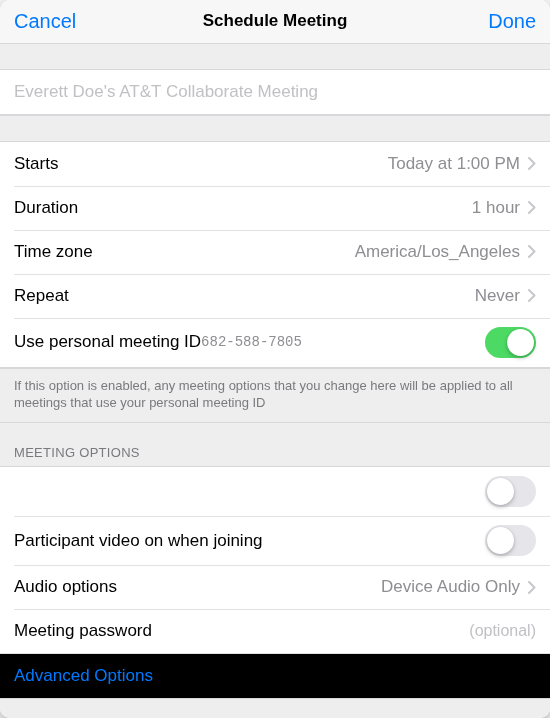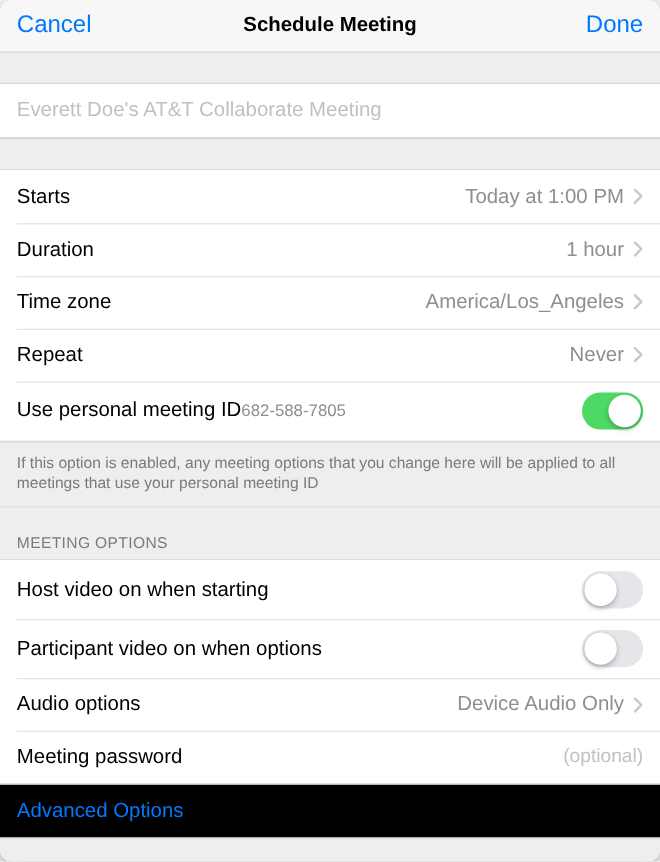--- a/index.html
+++ b/index.html
@@ -81,20 +81,21 @@
   }
   .row-label {
     font-size: 17px;
     color: #000;
     flex: 0 0 auto;
   }
   .row-sub {
     font-size: 14px;
     color: #8e8e93;
     margin-top: 2px;
+    font-family: Liberation Mono, monospace;
   }
   .row-value {
     margin-left: auto;
     font-size: 17px;
     color: #8e8e93;
     text-align: right;
   }
   .row-value.placeholder { color: #c1c1c5; font-size:16px;}
   .chevron {
     margin-left: 8px;
@@ -217,27 +218,26 @@
       </div>
     </div>
   </div>
 
   <div class="spacer withFooter">If this option is enabled, any meeting options that you change here will be applied to all meetings that use your personal meeting ID</div>
 
   <div class="section-header">MEETING OPTIONS</div>
 
   <div class="group" style="border-top:none;border-bottom:none;">
     <div class="row">
-      <span class="row-label">Host video on when starting</span>
       <div class="switch">
         <div class="knob"></div>
       </div>
     </div>
     <div class="row">
-      <span class="row-label">Participant video on when options</span>
+      <span class="row-label">Participant video on when joining</span>
       <div class="switch">
         <div class="knob"></div>
       </div>
     </div>
     <div class="row">
       <span class="row-label">Audio options</span>
       <span class="row-value">Device Audio Only</span>
       <span class="chevron">
         <svg width="8" height="13" viewBox="0 0 8 13">
             <path d="M1 1l5.5 5.5L1 12" stroke="#c7c7cc" stroke-width="2" fill="none" stroke-linecap="round" stroke-linejoin="round"></path>

